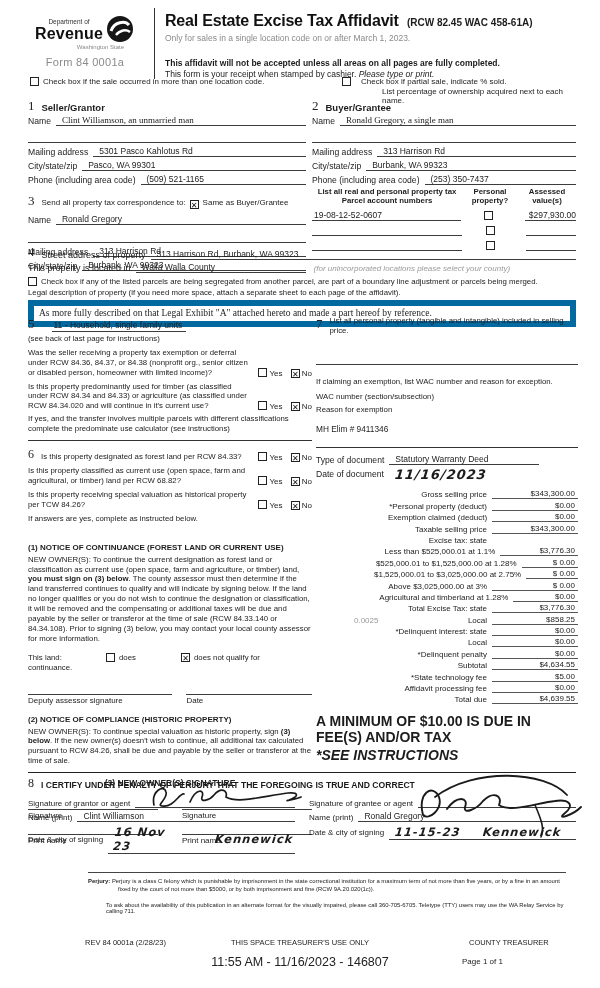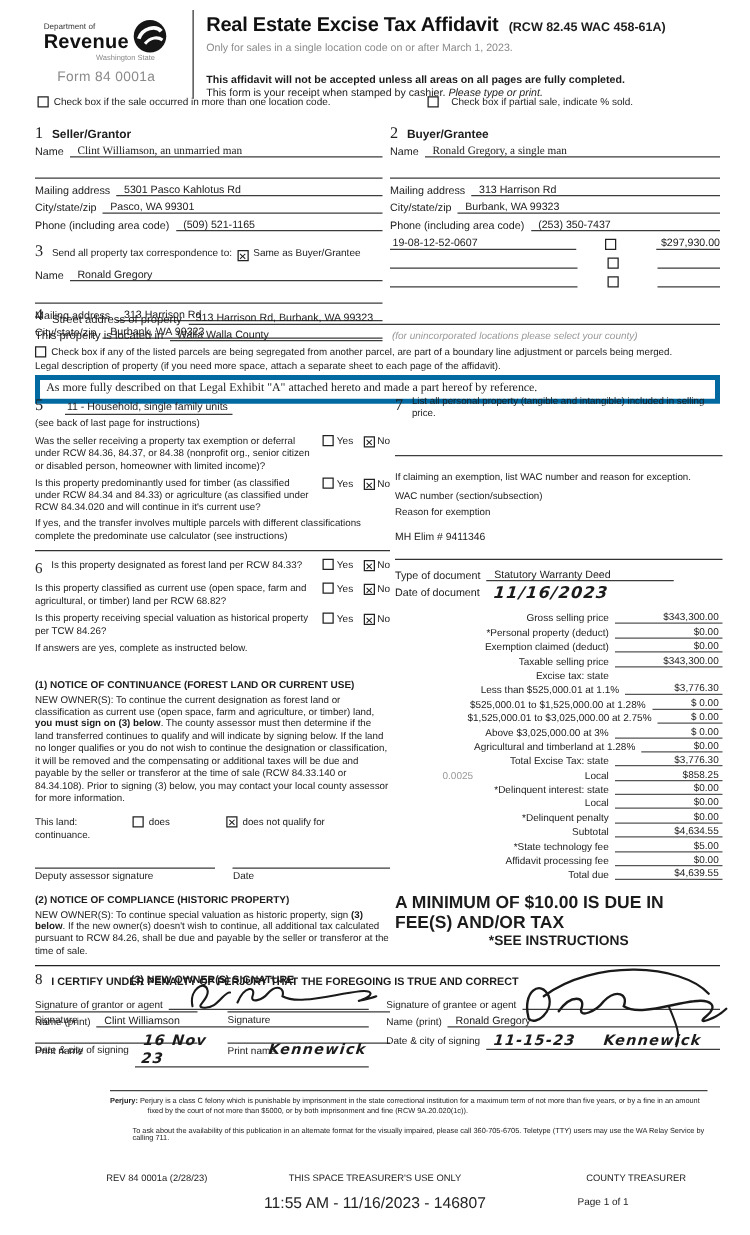--- a/index.html
+++ b/index.html
@@ -6,21 +6,21 @@
   html,body { background:#ffffff; }
   .page {
     position:relative; width:600px; height:988px; margin:0 auto;
     background:#fff; color:#1c1c1c;
     font-family:"Liberation Sans", sans-serif; font-size:8px; overflow:hidden;
   }
   .abs { position:absolute; }
   
   .logo-block { width:122px; padding-top:6px; text-align:center; }
   .logo-top { display:flex; align-items:center; justify-content:center; gap:2px; }
-  .logo-text { text-align:left; }
+  .logo-text { text-align:center; }
   .dept { font-size:6.5px; color:#333; }
   .revenue { font-size:16px; font-weight:700; letter-spacing:0.2px; color:#111; }
   .wastate { font-size:6px; color:#888; text-align:right; margin-top:-2px; }
   .formno { font-size:11px; color:#8a8a8a; margin-top:6px; letter-spacing:0.3px; }
   .title-block { border-left:1px solid #333; padding-left:10px; margin-left:8px; flex:1; padding-top:4px; }
   .main-title { font-size:16px; font-weight:700; color:#111; display:inline; letter-spacing:-0.2px;}
   .title-ref { font-size:10px; font-weight:700; display:inline; margin-left:6px; }
   .sub1 { color:#8a8a8a; font-size:8.5px; margin-top:3px; }
   .sub2 { font-weight:700; font-size:8.5px; margin-top:15px; }
   .sub3 { font-size:8.5px; margin-top:1px; }
@@ -34,50 +34,50 @@
   .cb-row { display:flex; align-items:flex-start; }
   
   .frow { display:flex; align-items:flex-end; margin-top:3px; }
   .flbl { white-space:nowrap; font-size:8.6px; padding-right:5px; }
   .fill { flex:1; border-bottom:1px solid #3c3c3c; min-height:11px; padding:0 2px 0 6px; font-size:8.5px; }
   .typed-serif { font-family:"Liberation Serif", serif; font-size:9px; }
   .secnum { font-family:"Liberation Serif", serif; font-size:13px; color:#222; margin-right:7px; }
   .sechead { display:flex; align-items:flex-end; }
   .sectitle { font-weight:700; font-size:9.5px; padding-bottom:1px; }
   .p { font-size:7.8px; line-height:1.27; color:#1c1c1c; }
-  .q { display:flex; align-items:flex-start; margin-top:4px; }
+  .q { display:flex; align-items:flex-end; margin-top:4px; }
   .qtext { flex:1; padding-right:4px; }
   .yn { white-space:nowrap; font-size:8px; padding-bottom:0px; }
   .yn .cb { margin:0 2px 0 6px; }
   .b { font-weight:700; }
   .hr { border-top:1px solid #333; margin:6px 0; }
   
   .ptable-head { display:flex; font-weight:700; font-size:7.8px; text-align:center; line-height:1.2; margin-top:2px; }
   .prow { display:flex; align-items:flex-end; margin-top:4px; }
   .pc1 { width:150px; border-bottom:1px solid #3c3c3c; min-height:11px; font-size:8.5px; padding-left:2px; }
   .pc2 { width:56px; text-align:center; }
   .pc3 { flex:1; border-bottom:1px solid #3c3c3c; min-height:11px; margin-left:8px; font-size:8.5px; text-align:left; padding-left:4px;}
   
   .trow { display:flex; align-items:flex-end; height:11.4px; font-size:8px; }
   .tgray { color:#999; width:34px; text-align:left; padding-left:38px; box-sizing:content-box;}
   .tlab { flex:1; text-align:right; padding-right:5px; white-space:nowrap; }
   .tval { width:86px; border-bottom:1px solid #555; text-align:right; padding-right:3px; white-space:nowrap; }
   .nol { border-bottom:none; }
   .minimum { font-weight:700; font-size:14px; text-align:left; margin-top:9px; }
-  .seeinstr { font-weight:700; font-size:11px; text-align:center; margin-top:2px; }
+  .seeinstr { font-weight:700; font-size:14px; text-align:left; margin-top:2px;font-style:italic; }
   
   .hand { font-family:"DejaVu Sans", sans-serif; font-weight:700; font-style:italic; font-size:13px; letter-spacing:1px; transform:skewX(-6deg); display:inline-block; }
   .hand-sm { font-size:11.5px; }
   
   .s8-grid { display:flex; gap:14px; }
   .s8-col { flex:1; }
   .sigwrap { position:relative; }
   .sig-svg { position:absolute; pointer-events:auto; }
   
-  .legalbox { border:4px solid #0369a1; padding:2px 5px 3px 5px; margin-top:2px; font-family:"Liberation Serif", serif; font-size:9.5px; }
+  .legalbox { border:6px solid #0369a1; padding:2px 5px 3px 5px; margin-top:2px; font-family:"Liberation Serif", serif; font-size:9.5px; }
   .gray-note { color:#9a9a9a; font-style:italic; font-size:8px; }
   .small-label { font-size:8px; }
   .underlabel { border-top:1px solid #3c3c3c; font-size:8px; padding-top:1px; }
   .footer-sm { font-size:7.5px; color:#222; }
   .stamp { font-size:12.5px; color:#222; }
 </style>
 </head>
 <body>
 
 <div class="page">
@@ -114,20 +114,21 @@
   <div class="abs" style="left:30px; top:77px; right:18px; display:flex;">
     <div class="cb-row" style="width:290px;">
       <span class="cb"></span>
       <span class="small-label">Check box if the sale occurred in more than one location code.</span>
     </div>
     <div style="flex:1; padding-left:22px;">
       <div class="cb-row">
         <span class="cb" style="margin-right:10px;"></span>
         <span class="small-label">Check box if partial sale, indicate % sold.</span>
       </div>
+      <div class="small-label" style="padding-left:40px; margin-top:1px;">List percentage of ownership acquired next to each name.</div>
     </div>
   </div>
 
   <div class="abs" style="left:28px; top:98px; width:278px;">
     <div class="sechead">
       <span class="secnum">1</span>
       <span class="sectitle">Seller/Grantor</span>
     </div>
     <div class="frow" style="margin-top:1px;">
       <span class="flbl">Name</span>
@@ -190,20 +191,34 @@
     </div>
     <div class="frow">
       <span class="flbl">City/state/zip</span>
       <span class="fill">Burbank, WA  99323</span>
     </div>
     <div class="frow">
       <span class="flbl">Phone (including area code)</span>
       <span class="fill">(253) 350-7437</span>
     </div>
 
+    <div class="ptable-head">
+      <div style="width:150px;">
+        <div>List all real and personal property tax</div>
+        <div>Parcel account numbers</div>
+      </div>
+      <div class="pc2">
+        <div>Personal</div>
+        <div>property?</div>
+      </div>
+      <div style="flex:1;">
+        <div>Assessed</div>
+        <div>value(s)</div>
+      </div>
+    </div>
     <div class="prow">
       <span class="pc1">19-08-12-52-0607</span>
       <span class="pc2"><span class="cb" style="margin:0;"></span></span>
       <span class="pc3">$297,930.00</span>
     </div>
     <div class="prow">
       <span class="pc1"></span>
       <span class="pc2"><span class="cb" style="margin:0;"></span></span>
       <span class="pc3"></span>
     </div>

